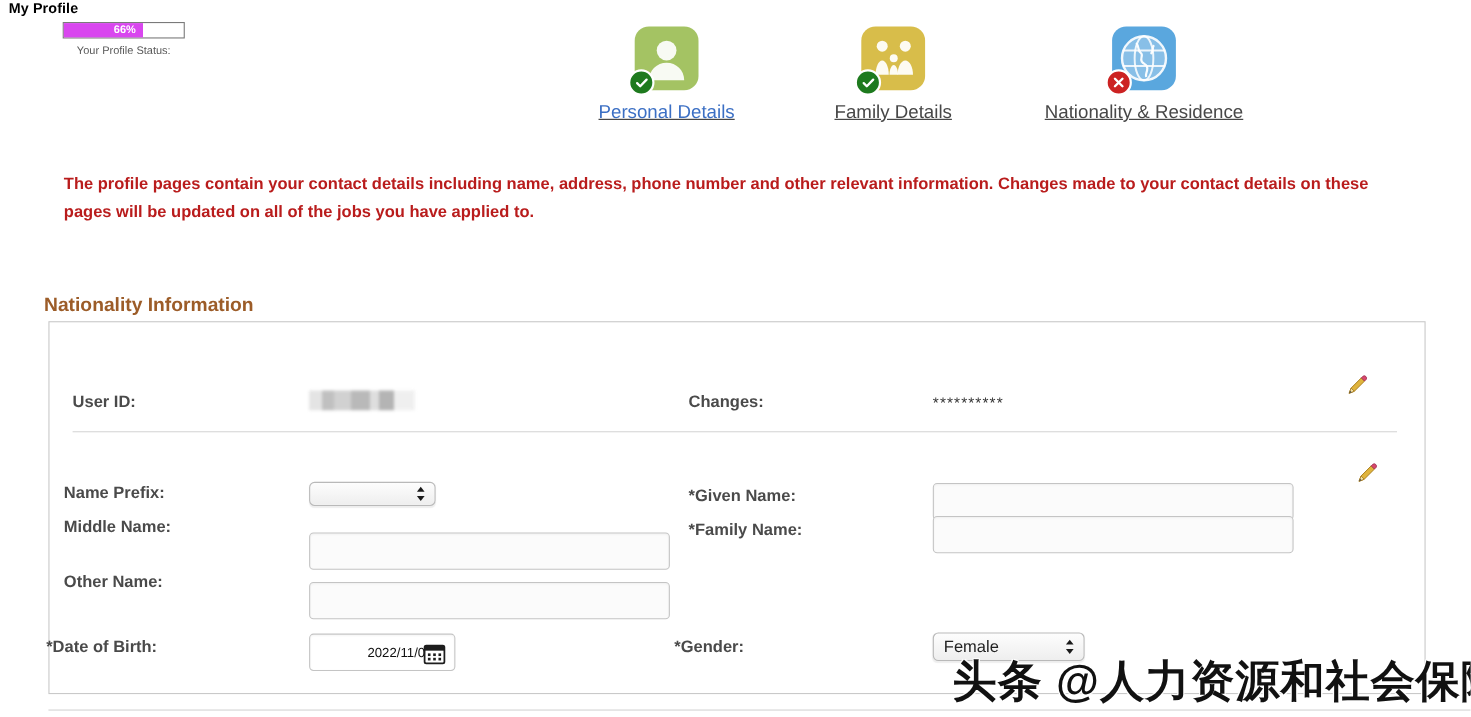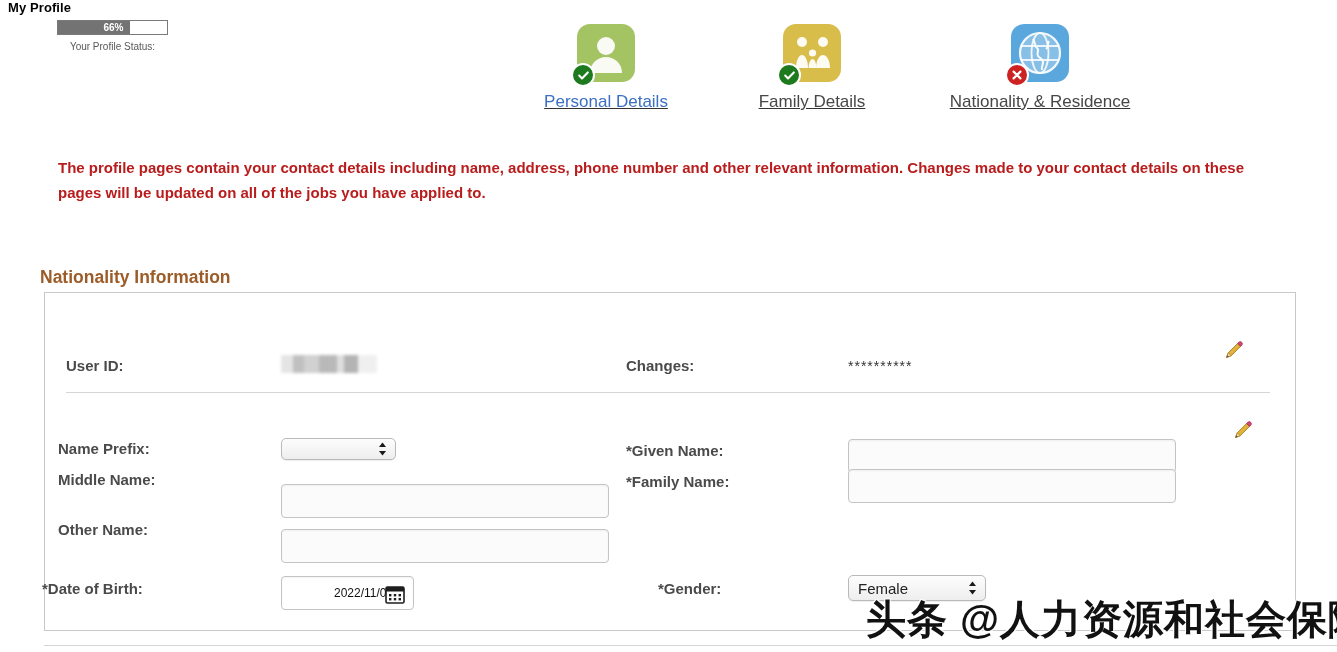--- a/index.html
+++ b/index.html
@@ -31,21 +31,21 @@
     left: 57px;
     top: 20px;
     width: 111px;
     height: 15px;
     border: 1px solid #7a7a7a;
     background: #ffffff;
     box-sizing: border-box;
   }
   .progress-fill {
     height: 100%;
-    background: #737373;
+    background: #d946ef;
     box-sizing: border-box;
     position: relative;
   }
   .progress-label {
     position: absolute;
     left: 0;
     top: 0;
     width: 111px;
     height: 13px;
     line-height: 13px;
@@ -411,21 +411,21 @@
     </svg>
   </span>
 </div>
 
 <div class="lbl" style="left:626px; top:442px;">*Given Name:</div>
 <div class="txtbox" style="left:848px; top:439px; width:328px;"></div>
 
 <div class="lbl" style="left:626px; top:473px;">*Family Name:</div>
 <div class="txtbox" style="left:848px; top:469px; width:328px;"></div>
 
-<div class="lbl" style="left:658px; top:580px;">*Gender:</div>
+<div class="lbl" style="left:613px; top:580px;">*Gender:</div>
 <div class="selbox" style="left:848px; top:575px; width:138px; height:26px;">
   <span class="sel-text">Female</span>
   <span class="spinner">
     <svg width="9" height="16" viewBox="0 0 9 16">
       <path d="M4.5 1.5 L8 6 L1 6 Z" fill="#1a1a1a"></path>
       <path d="M4.5 14.5 L1 10 L8 10 Z" fill="#1a1a1a"></path>
     </svg>
   </span>
 </div>
 

